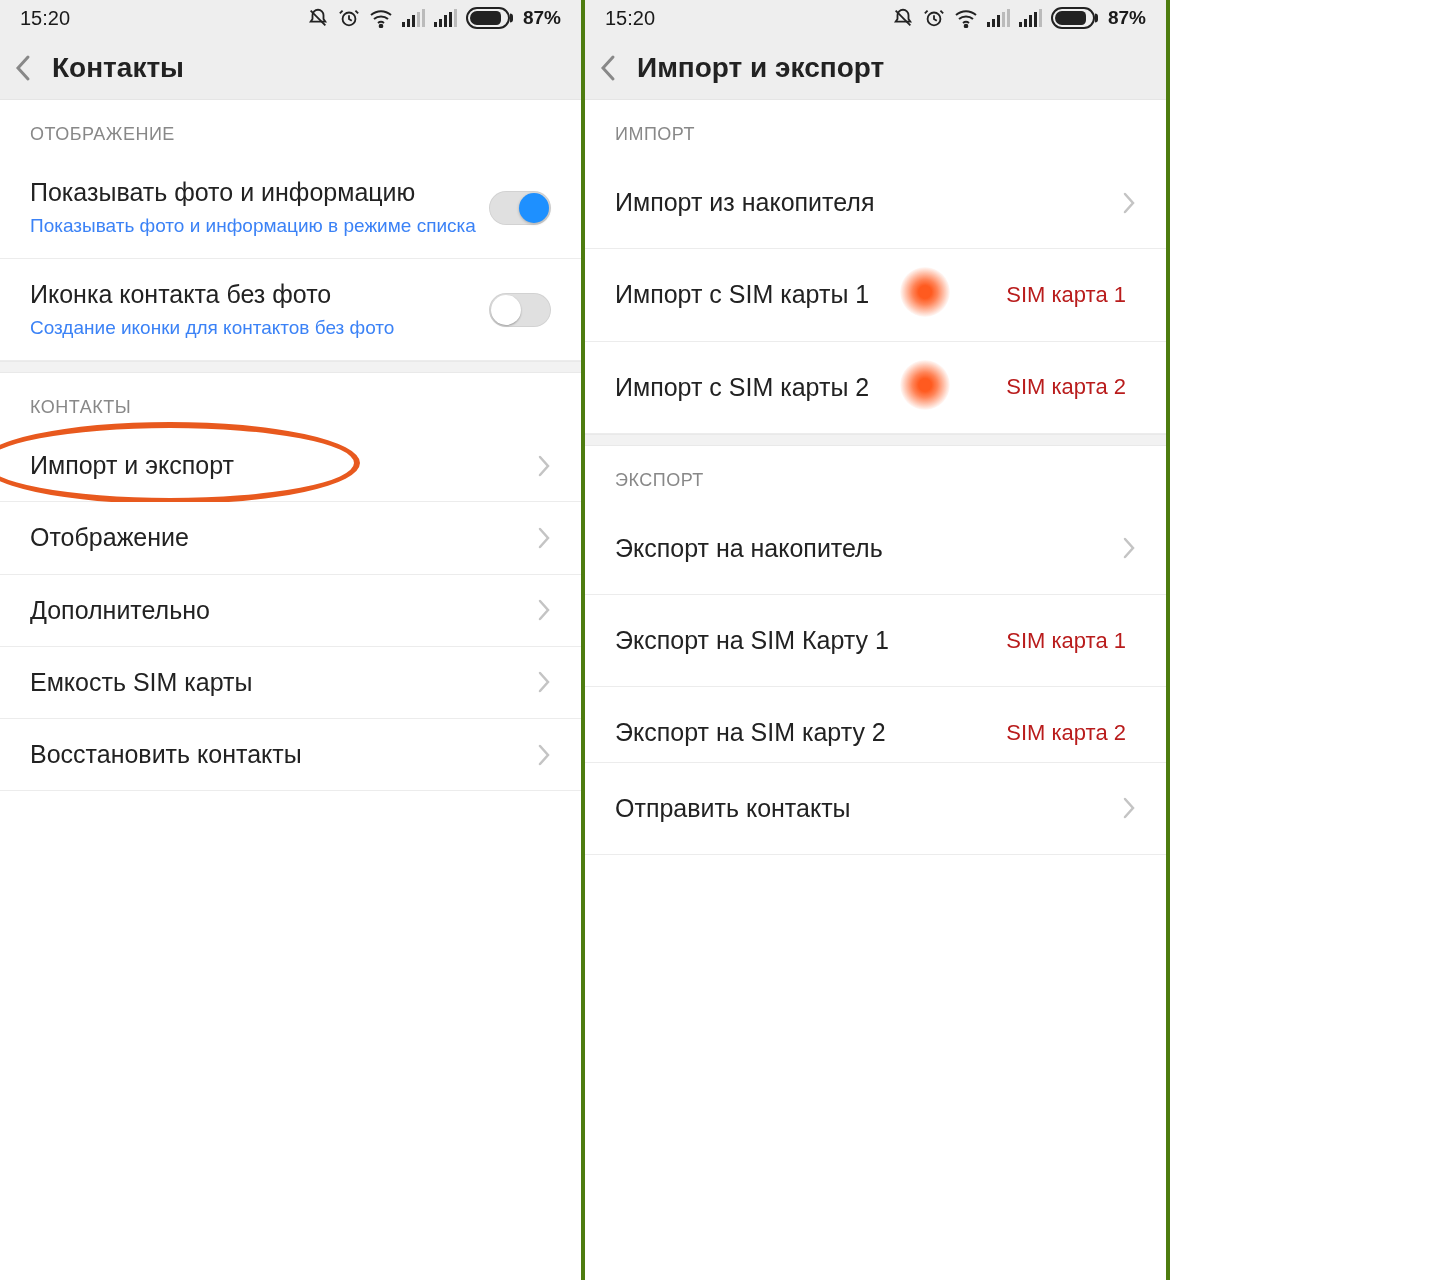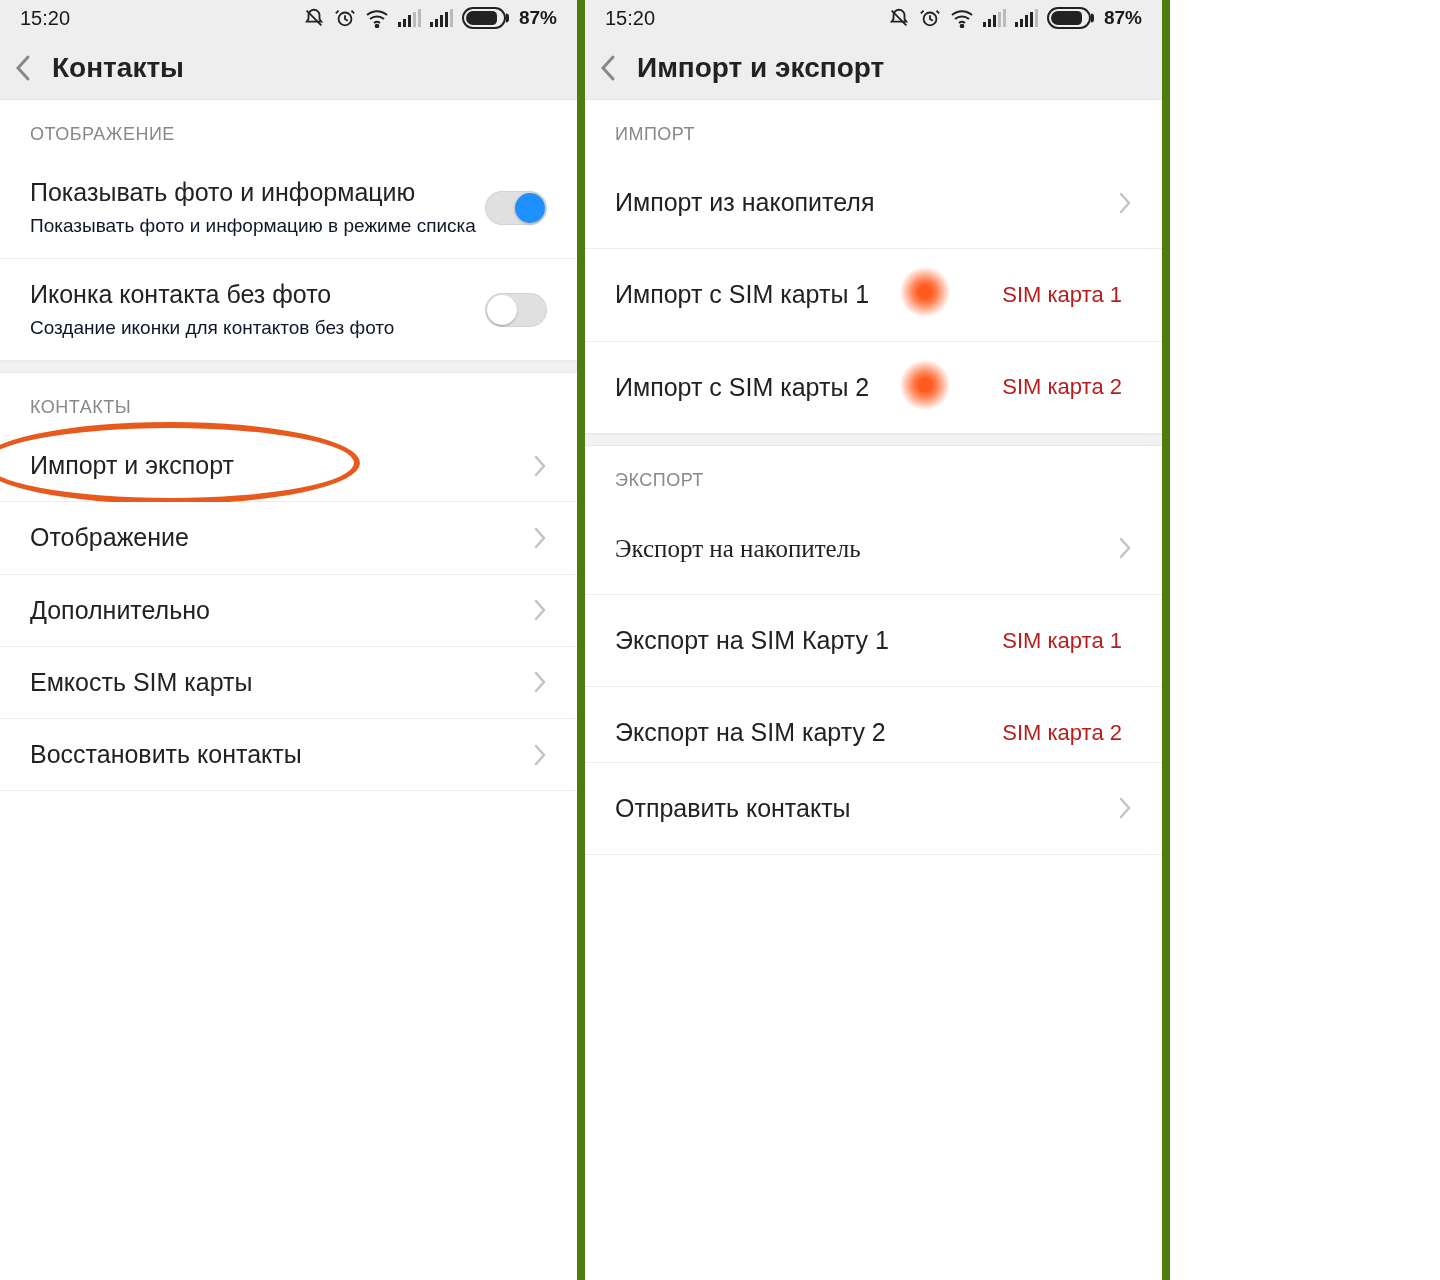--- a/index.html
+++ b/index.html
@@ -1,18 +1,18 @@
 <!DOCTYPE html>
 <html><head>
 <meta charset="utf-8">
 <style>
   * { box-sizing: border-box; margin:0; padding:0; }
   html,body { width:1440px; height:1280px; overflow:hidden; font-family: "Helvetica Neue", Arial, sans-serif; }
   body { display:flex; background:#fff; }
-  .phone { width:585px; background:#fff; position:relative; border-right:8px solid #4d7c0f; }
+  .phone { width:585px; background:#fff; position:relative; border-right:4px solid #4d7c0f; }
   .phone.right { width:585px; }
   
   .status-bar { height:36px; background:#eeeeee; display:flex; align-items:center; justify-content:space-between; padding:0 20px; font-size:20px; color:#1a1a1a; font-weight:500; }
   .status-right { display:flex; align-items:center; gap:9px; }
   .status-ico { display:inline-flex; align-items:center; justify-content:center; }
   .status-ico svg { display:block; }
   .battery-text { font-size:19px; font-weight:600; margin-left:4px; }
   .battery-shell { width:44px; height:22px; border:2px solid #222; border-radius:12px; position:relative; display:flex; align-items:center; padding:2px; }
   .battery-fill { background:#222; height:100%; border-radius:9px 6px 6px 9px; }
   .battery-cap { width:3px; height:9px; background:#222; position:absolute; right:-5px; top:50%; transform:translateY(-50%); border-radius:0 3px 3px 0; }
@@ -20,21 +20,21 @@
   .header { height:64px; background:#eeeeee; display:flex; align-items:center; padding:0 14px; gap:18px; border-bottom:1px solid #e5e5e5;}
   .back-chevron svg { display:block; }
   .header-title { font-size:28px; font-weight:700; color:#222; }
   
   .section-header { padding:24px 30px 12px; font-size:18px; color:#888; letter-spacing:0.5px; background:#fff;}
   .row { padding:20px 30px; border-bottom:1px solid #ececec; background:#fff; display:flex; align-items:center; justify-content:flex-start; position:relative; }
   .row:not(.no-top) { border-top:1px solid #ececec; }
   .row + .row { border-top:none;gap:8px; }
   .row .main { flex:1; }
   .row .title { font-size:25px; color:#222; line-height:1.25; }
-  .row .sub { font-size:19px; color:#0f172a; margin-top:6px; line-height:1.25; }
+  .row .sub { font-size:19px; color:#3b82f6; margin-top:6px; line-height:1.25; }
   .chevron svg { display:block; }
   .value { font-size:22px; color:#b91c1c; margin-right:10px; white-space:nowrap; }
   .gap { height:12px; background:#f2f2f2; border-top:1px solid #e9e9e9; border-bottom:1px solid #e9e9e9; }
   
   .toggle { width:62px; height:34px; border-radius:20px; background:#e0e0e0; position:relative; box-shadow:inset 0 0 0 1px rgba(0,0,0,.06); }
   .toggle .knob { width:30px; height:30px; background:#fff; border-radius:50%; position:absolute; top:2px; left:2px; box-shadow:0 1px 2px rgba(0,0,0,.3); }
   .toggle.on .knob { left:auto; right:2px; background:#1e90ff; box-shadow:0 1px 3px rgba(0,0,0,.25); }
   
   .highlight-ellipse { position:absolute; border:6px solid #e8591e; border-radius:50%; pointer-events:none; }
   
@@ -286,21 +286,21 @@
       <div class="title">Импорт с SIM карты 2</div>
       <div class="glow" style="left:285px; top:-12px;"></div>
     </div>
     <span class="value">SIM карта 2</span>
   </div>
 
   <div class="gap"></div>
 
   <div class="section-header">ЭКСПОРТ</div>
 
-  <div class="row no-top" style="padding-top:30px;padding-bottom:30px;font-family:Liberation Serif, serif;">
+  <div class="row no-top" style="padding-top:30px;padding-bottom:30px;">
     <div class="main">
         <div class="title">Экспорт на накопитель</div>
       </div>
     <span class="chevron">
         <svg width="14" height="24" viewBox="0 0 14 24" fill="none" stroke="#c4c4c4" stroke-width="2.5" stroke-linecap="round">
           <path d="M3 3l8 9-8 9"></path>
         </svg>
       </span>
   </div>
 

